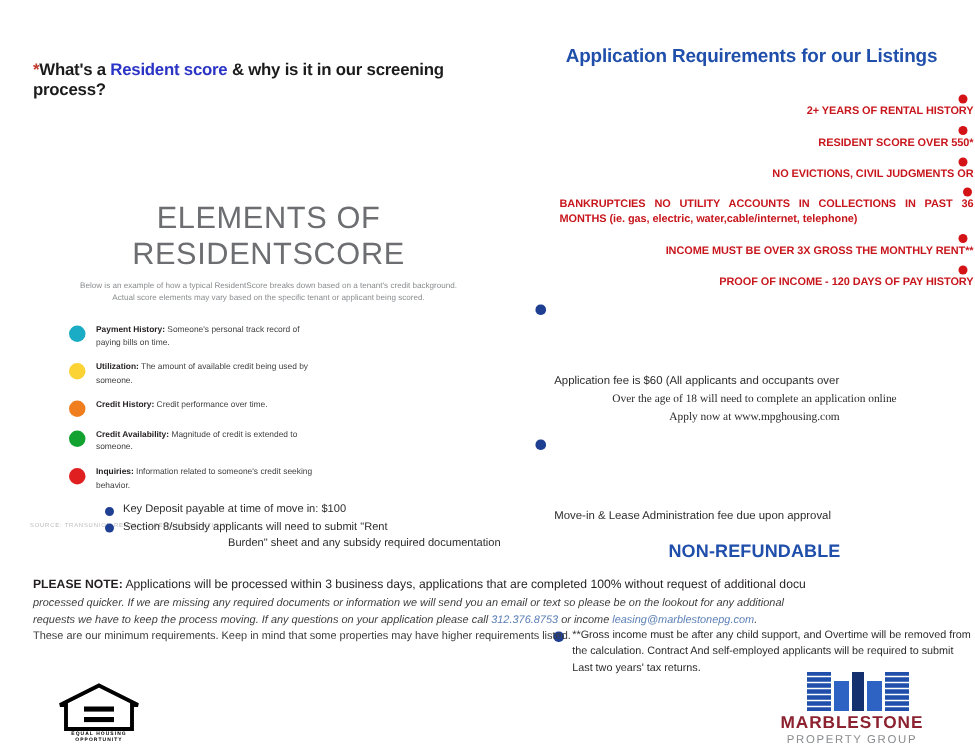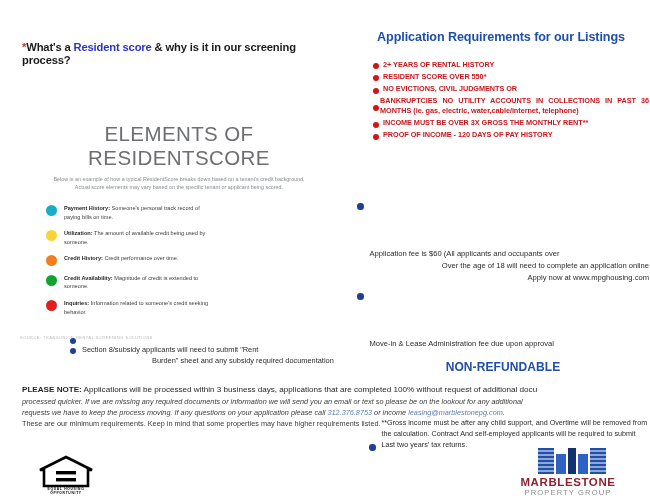--- a/index.html
+++ b/index.html
@@ -35,21 +35,21 @@
     font-weight: bold;
     line-height: 1.15;
     letter-spacing: -0.15px;
     color: #1b1b1b;
   }
   .question-heading .ast { color: #c0392b; }
   .question-heading .accent { color: #2b34c4; }
 
   .infographic {
     position: absolute;
-    left: 14px; top: 104px;
+    left: 14px; top: 116px;
     width: 330px; height: 240px;
     background: #ffffff;
   }
   .ig-title {
     text-align: center;
     font-size: 20.5px;
     letter-spacing: 0.4px;
     color: #6d6e71;
     font-weight: normal;
     margin-top: 18px;
@@ -161,22 +161,23 @@
     color: #1f4faa;
     letter-spacing: -0.1px;
   }
   .red-list {
     position: absolute;
     left: 21px; top: 60px;
     width: 276px;
   }
   .red-item {
     display: flex;
-    align-items: center;
+    align-items: flex-end;
     margin-bottom: 2px;
+    flex-direction: column;
   }
   .red-dot {
     width: 6px; height: 6px;
     border-radius: 50%;
     background: #d41317;
     flex: 0 0 6px;
     margin-top: 2.8px;
     margin-right: 4px;
   }
   .red-text {
@@ -207,37 +208,38 @@
     margin-top: 3px;
     margin-right: 6px;
   }
   .blue-text {
     font-size: 7.6px;
     line-height: 1.55;
     color: #2b2b2b;
     margin-top: 48px;
   }
   .blue-center {
-    text-align: right;
+    text-align: center;
     font-size: 7.6px;
     line-height: 1.55;
     color: #2b2b2b;
     margin-left: 0;
+    font-family: Liberation Serif, serif;
   }
   .nonref {
     text-align: center;
     font-size: 12px;
     font-weight: bold;
     color: #1f4faa;
     margin: 10px 0 8px 0;
     letter-spacing: 0.1px;
   }
   .note-row {
     display: flex;
-    align-items: flex-end;
+    align-items: flex-start;
     padding-left: 12px;
     margin-top: 44px;
   }
   .note-text {
     font-size: 7.2px;
     line-height: 1.52;
     color: #2b2b2b;
   }
 
   
@@ -356,20 +358,21 @@
 
 
       </div>
 
       <div class="ig-source">SOURCE: TRANSUNION RENTAL SCREENING SOLUTIONS</div>
     </div>
 
     <div class="left-bullets">
       <div class="lb-row">
         <span class="lb-dot"></span>
+        <span class="lb-text">Key Deposit payable at time of move in: $100</span>
       </div>
       <div class="lb-row">
         <span class="lb-dot"></span>
         <span class="lb-text">Section 8/subsidy applicants will need to submit "Rent</span>
       </div>
       <div class="lb-cont">Burden" sheet and any subsidy required documentation</div>
     </div>
   </div>
 
   <div class="right-col">

